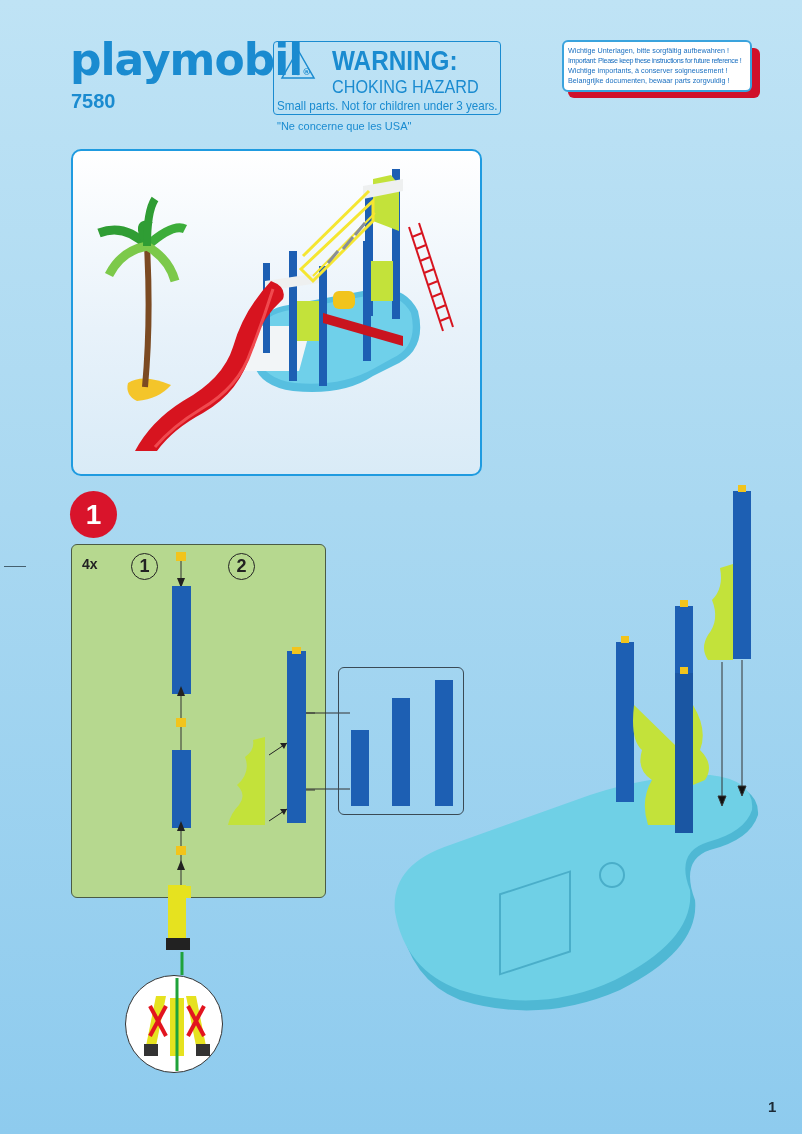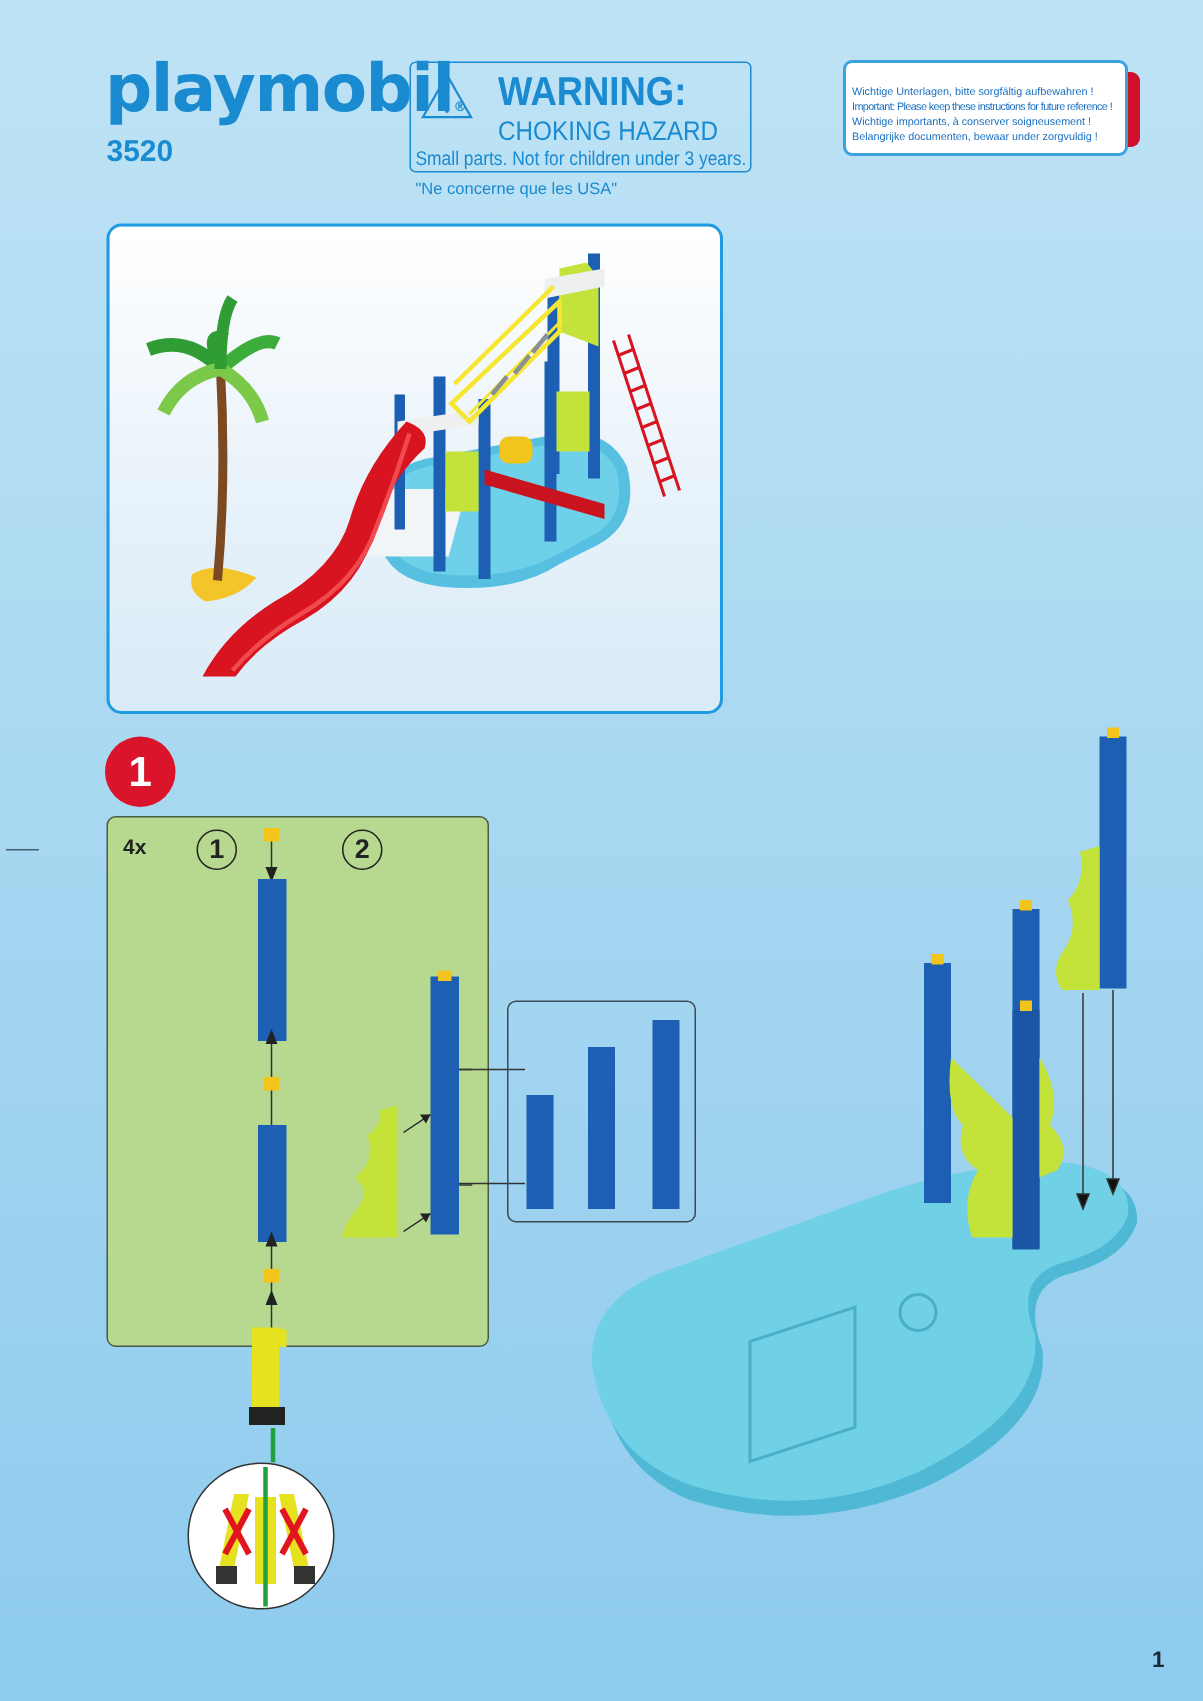--- a/index.html
+++ b/index.html
@@ -20,22 +20,22 @@
     border-radius:4px; box-sizing:border-box; color:#1a8bd0;text-align:center;
   }
   .warn-title { position:absolute; left:58px; top:4px; font-size:27px; font-weight:bold;
     font-family:"Liberation Sans", sans-serif; transform:scaleX(0.9); transform-origin:left; }
   .warn-sub { position:absolute; left:58px; top:35px; font-size:18px; transform:scaleX(0.9); transform-origin:left; }
   .warn-small { position:absolute; left:3px; top:56px; font-size:13.2px; transform:scaleX(0.88); transform-origin:left; white-space:nowrap;}
   .warn-tri { position:absolute; left:6px; top:6px; width:36px; height:32px; }
   .usa { left:277px; top:120px; font-size:11px; color:#1a8bd0; }
   .notice-shadow { left:568px; top:48px; width:192px; height:50px; background:#d0112b; border-radius:6px; }
   .notice {
-    left:562px; top:40px; width:190px; height:64px; background:#fff; border:2px solid #3aa3dd;
-    border-radius:6px; box-sizing:border-box; padding:14px 4px; color:#1a6fc0;
+    left:562px; top:40px; width:190px; height:52px; background:#fff; border:2px solid #3aa3dd;
+    border-radius:6px; box-sizing:border-box; padding:4px 4px; color:#1a6fc0;
     font-size:7.2px; line-height:10px; white-space:nowrap; overflow:hidden;
   }
   .hero {
     left:71px; top:149px; width:411px; height:327px; border:2px solid #1f9be0;
     border-radius:10px; box-sizing:border-box;
     background: linear-gradient(180deg, #ffffff 0%, #e8f2fa 55%, #d9ebf7 100%);
     overflow:hidden;
   }
   .step-badge {
     left:70px; top:491px; width:47px; height:47px; border-radius:50%;
@@ -61,40 +61,40 @@
     left:125px; top:975px; width:98px; height:98px; border-radius:50%;
     background:#fff; border:1.5px solid #333; box-sizing:border-box;
   }
 </style>
 </head>
 <body>
 
 <div class="abs margin-tick"></div>
 
 <div class="abs logo"><span>playmobil</span><sup>®</sup></div>
-<div class="abs model">3520</div>
+<div class="abs model">7580</div>
 
 <div class="abs warn-box">
   <svg class="warn-tri" viewBox="0 0 36 32">
     <polygon points="18,2 34,30 2,30" fill="none" stroke="#1a8bd0" stroke-width="1.5"></polygon>
     <line x1="18" y1="11" x2="18" y2="22" stroke="#1a8bd0" stroke-width="2"></line>
     <circle cx="18" cy="26" r="1.3" fill="#1a8bd0"></circle>
   </svg>
   <div class="warn-title">WARNING:</div>
   <div class="warn-sub">CHOKING HAZARD</div>
   <div class="warn-small">Small parts. Not for children under 3 years.</div>
 </div>
 <div class="abs usa">"Ne concerne que les USA"</div>
 
 <div class="abs notice-shadow"></div>
 <div class="abs notice">
   <div>Wichtige Unterlagen, bitte sorgfältig aufbewahren !</div>
   <div style="letter-spacing:-0.4px">Important: Please keep these instructions for future reference !</div>
   <div>Wichtige importants, à conserver soigneusement !</div>
-  <div>Belangrijke documenten, bewaar under zorgvuldig !</div>
+  <div>Belangrijke documenten, bewaar parts zorgvuldig !</div>
 </div>
 
 <div class="abs hero">
   <svg width="411" height="327" viewBox="0 0 411 327">
 
     <g>
       <path d="M55,232 Q70,222 98,234 Q86,248 64,250 Q52,244 55,232Z" fill="#f4c52a"></path>
       <path d="M72,236 Q78,170 74,95" stroke="#7b4a22" stroke-width="6" fill="none"></path>
       <path d="M74,95 Q52,72 26,82" stroke="#2f9d34" stroke-width="9" fill="none"></path>
       <path d="M74,95 Q62,68 78,75" stroke="#2f9d34" stroke-width="8" fill="none"></path>

